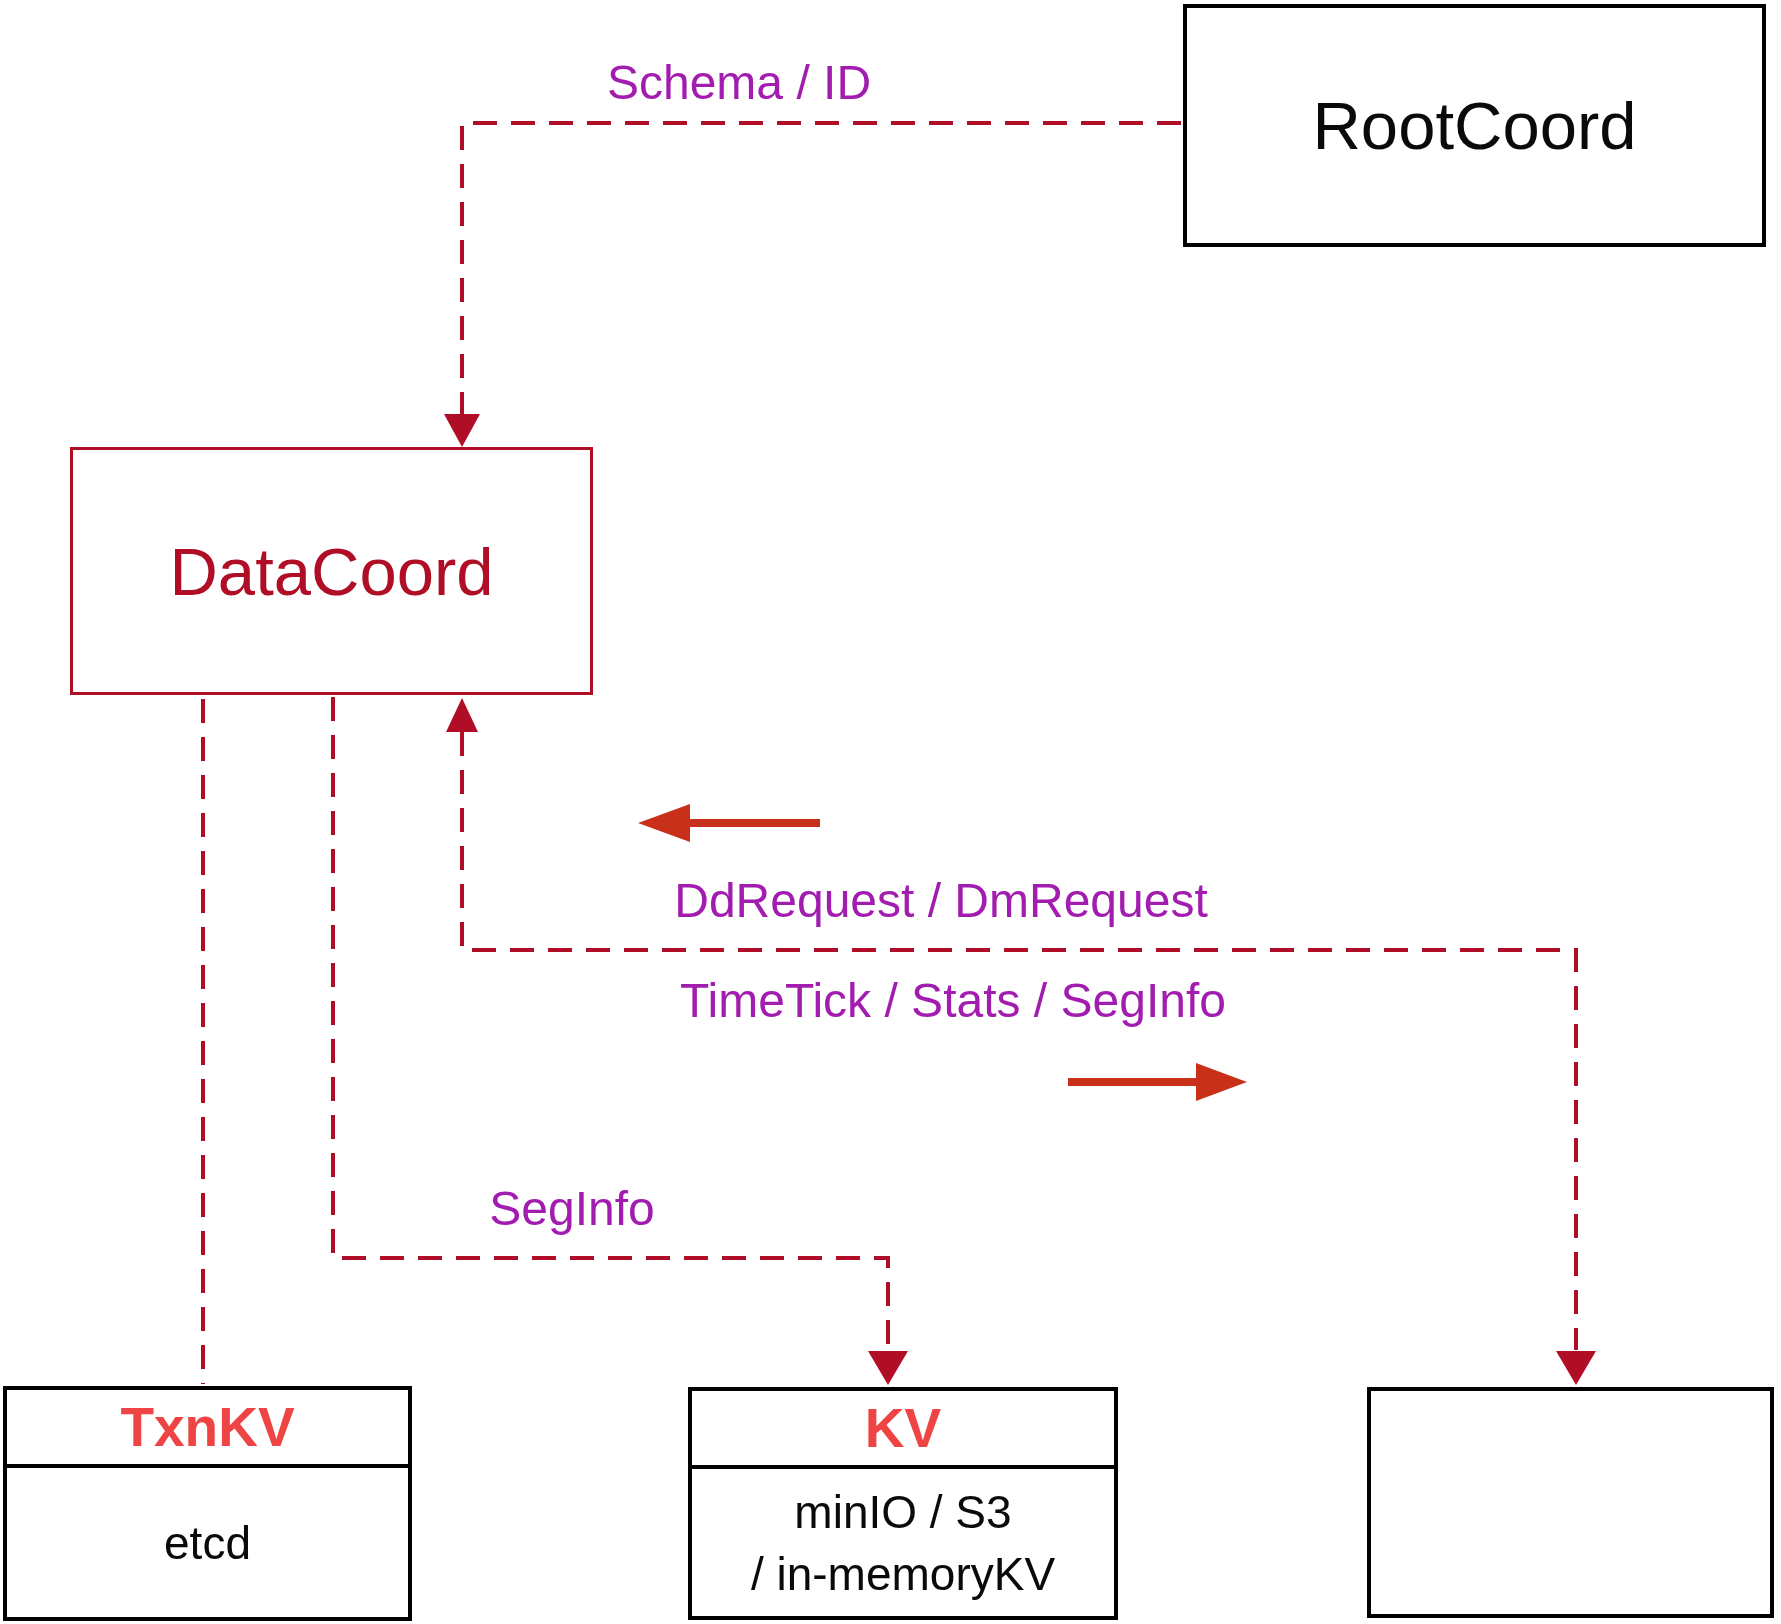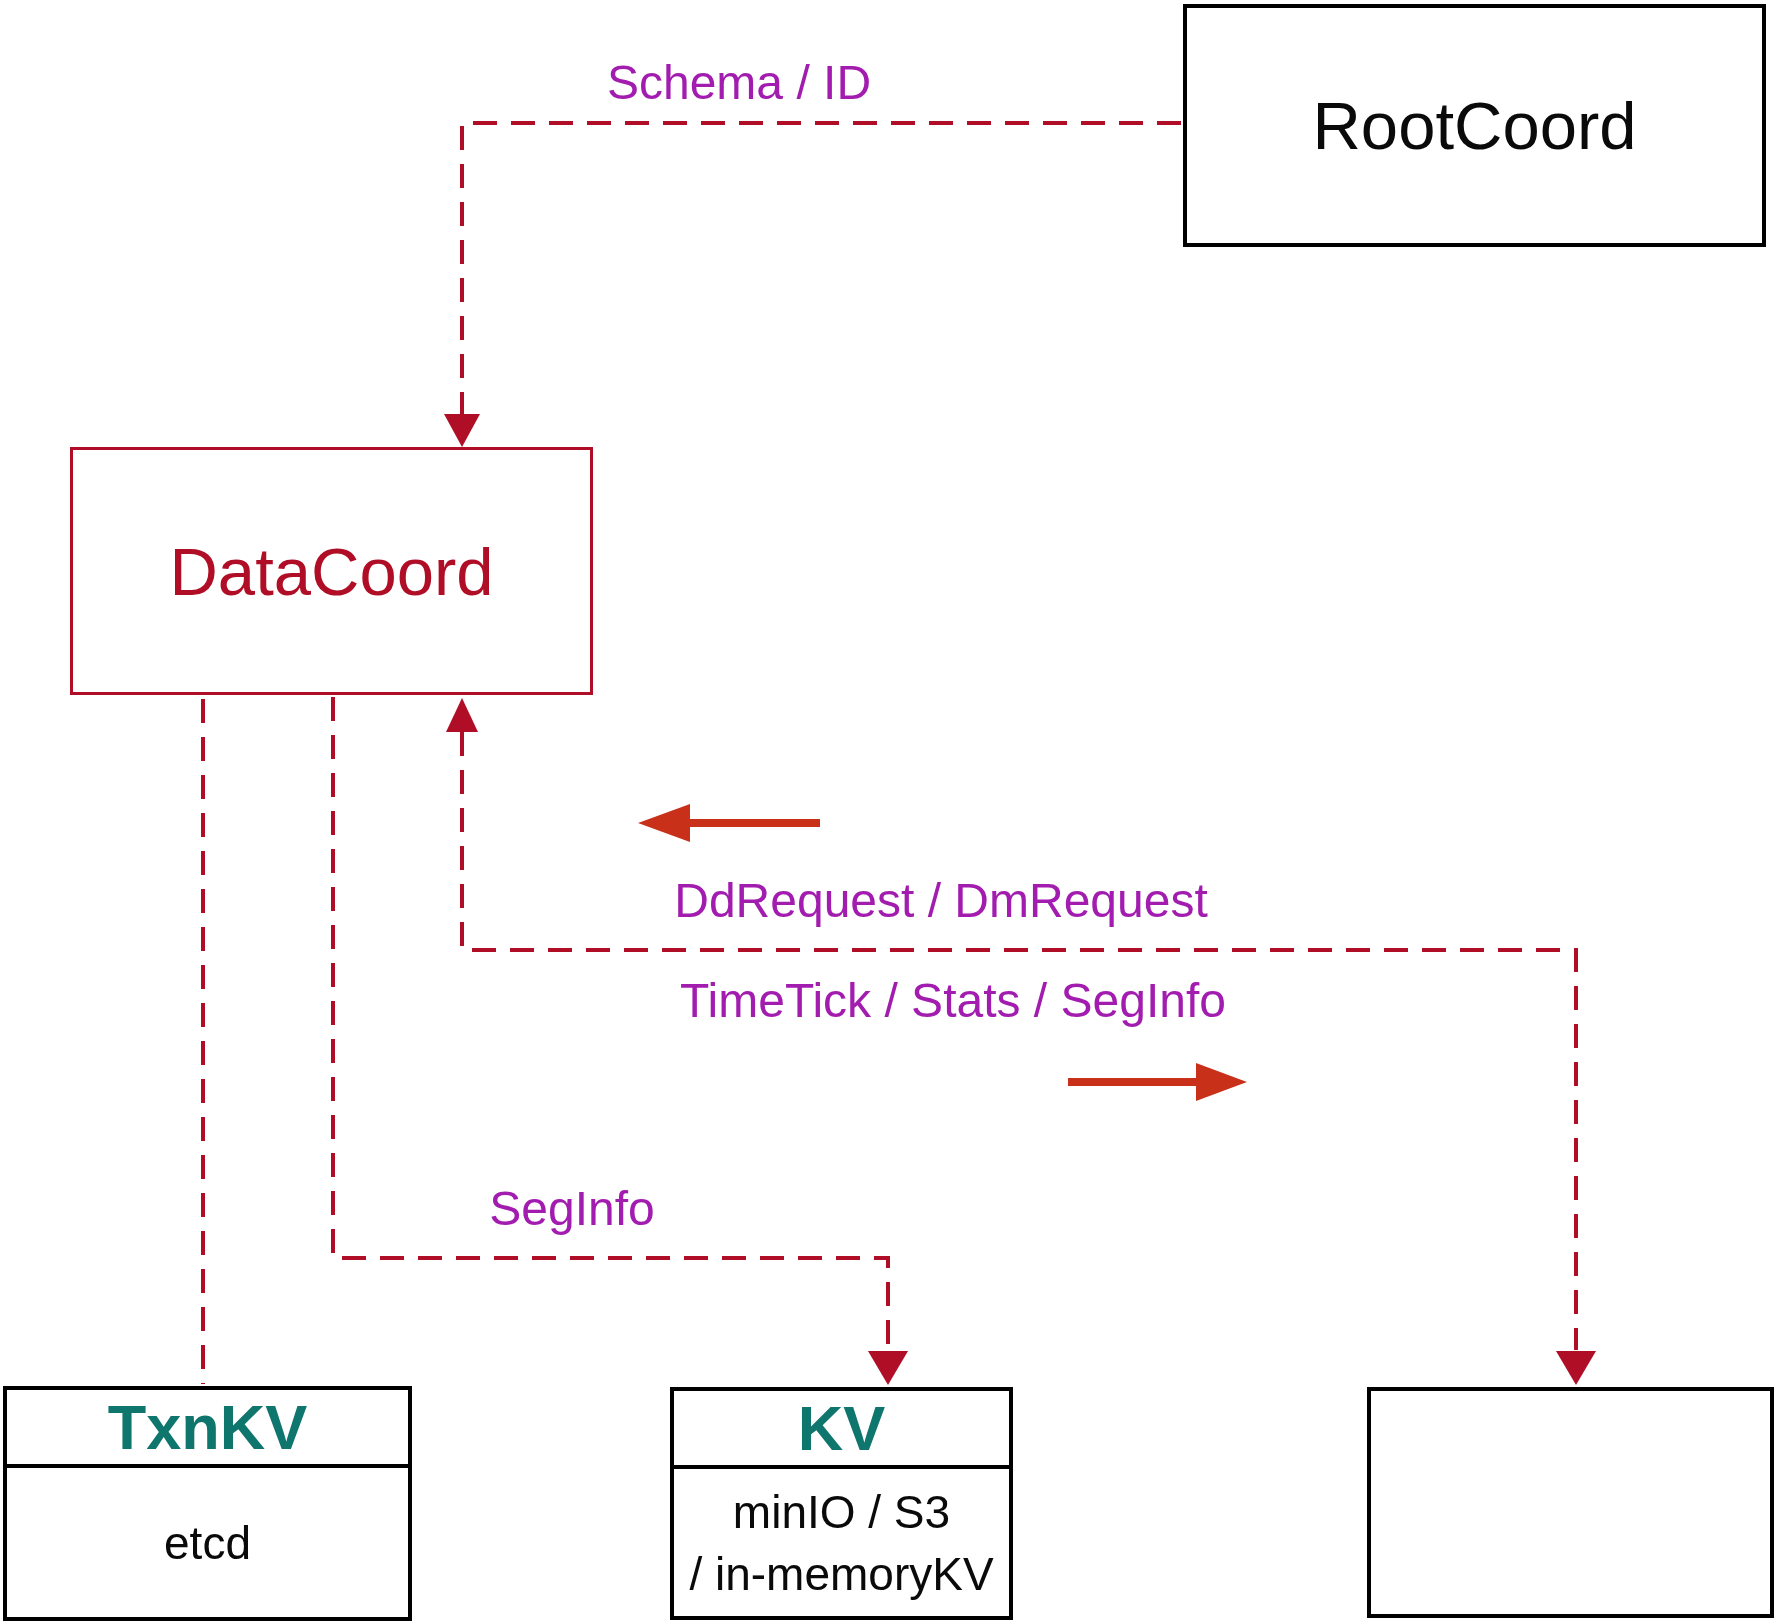--- a/index.html
+++ b/index.html
@@ -64,22 +64,22 @@
     display:flex;
     flex-direction:column;
   }
   .tbl .hdr{
     height:78px;
     border-bottom:4px solid var(--ink);
     display:flex;
     align-items:center;
     justify-content:center;
     font-weight:700;
-    font-size:63px;
-    color:#0f766e;
+    font-size:55px;
+    color:#ef4444;
   }
   .tbl .body{
     flex:1;
     display:flex;
     flex-direction:column;
     align-items:center;
     justify-content:center;
     font-size:46px;
     color:#0a0a0a;
     line-height:62px;
@@ -88,21 +88,21 @@
   .edge-label{
     position:absolute;
     transform:translate(-50%,-50%);
     white-space:nowrap;
     font-size:48px;
     color:#a21caf;
   }
   #n-rootcoord{left:1183px;top:4px;width:583px;height:243px;}
   #n-datacoord{left:70px;top:447px;width:523px;height:248px;}
   #n-txnkv{left:3px;top:1386px;width:409px;height:235px;}
-  #n-kv{left:670px;top:1387px;width:343px;height:233px;}
+  #n-kv{left:688px;top:1387px;width:430px;height:233px;}
   #n-msgstream{left:1367px;top:1387px;width:407px;height:231px;}
   #lbl-schema{left:739px;top:82px;}
   #lbl-ddrequest{left:941px;top:900px;}
   #lbl-timetick{left:953px;top:1000px;}
   #lbl-binlogs{left:572px;top:1208px;}
 </style>
 </head>
 <body>
 
 <div class="stage">

